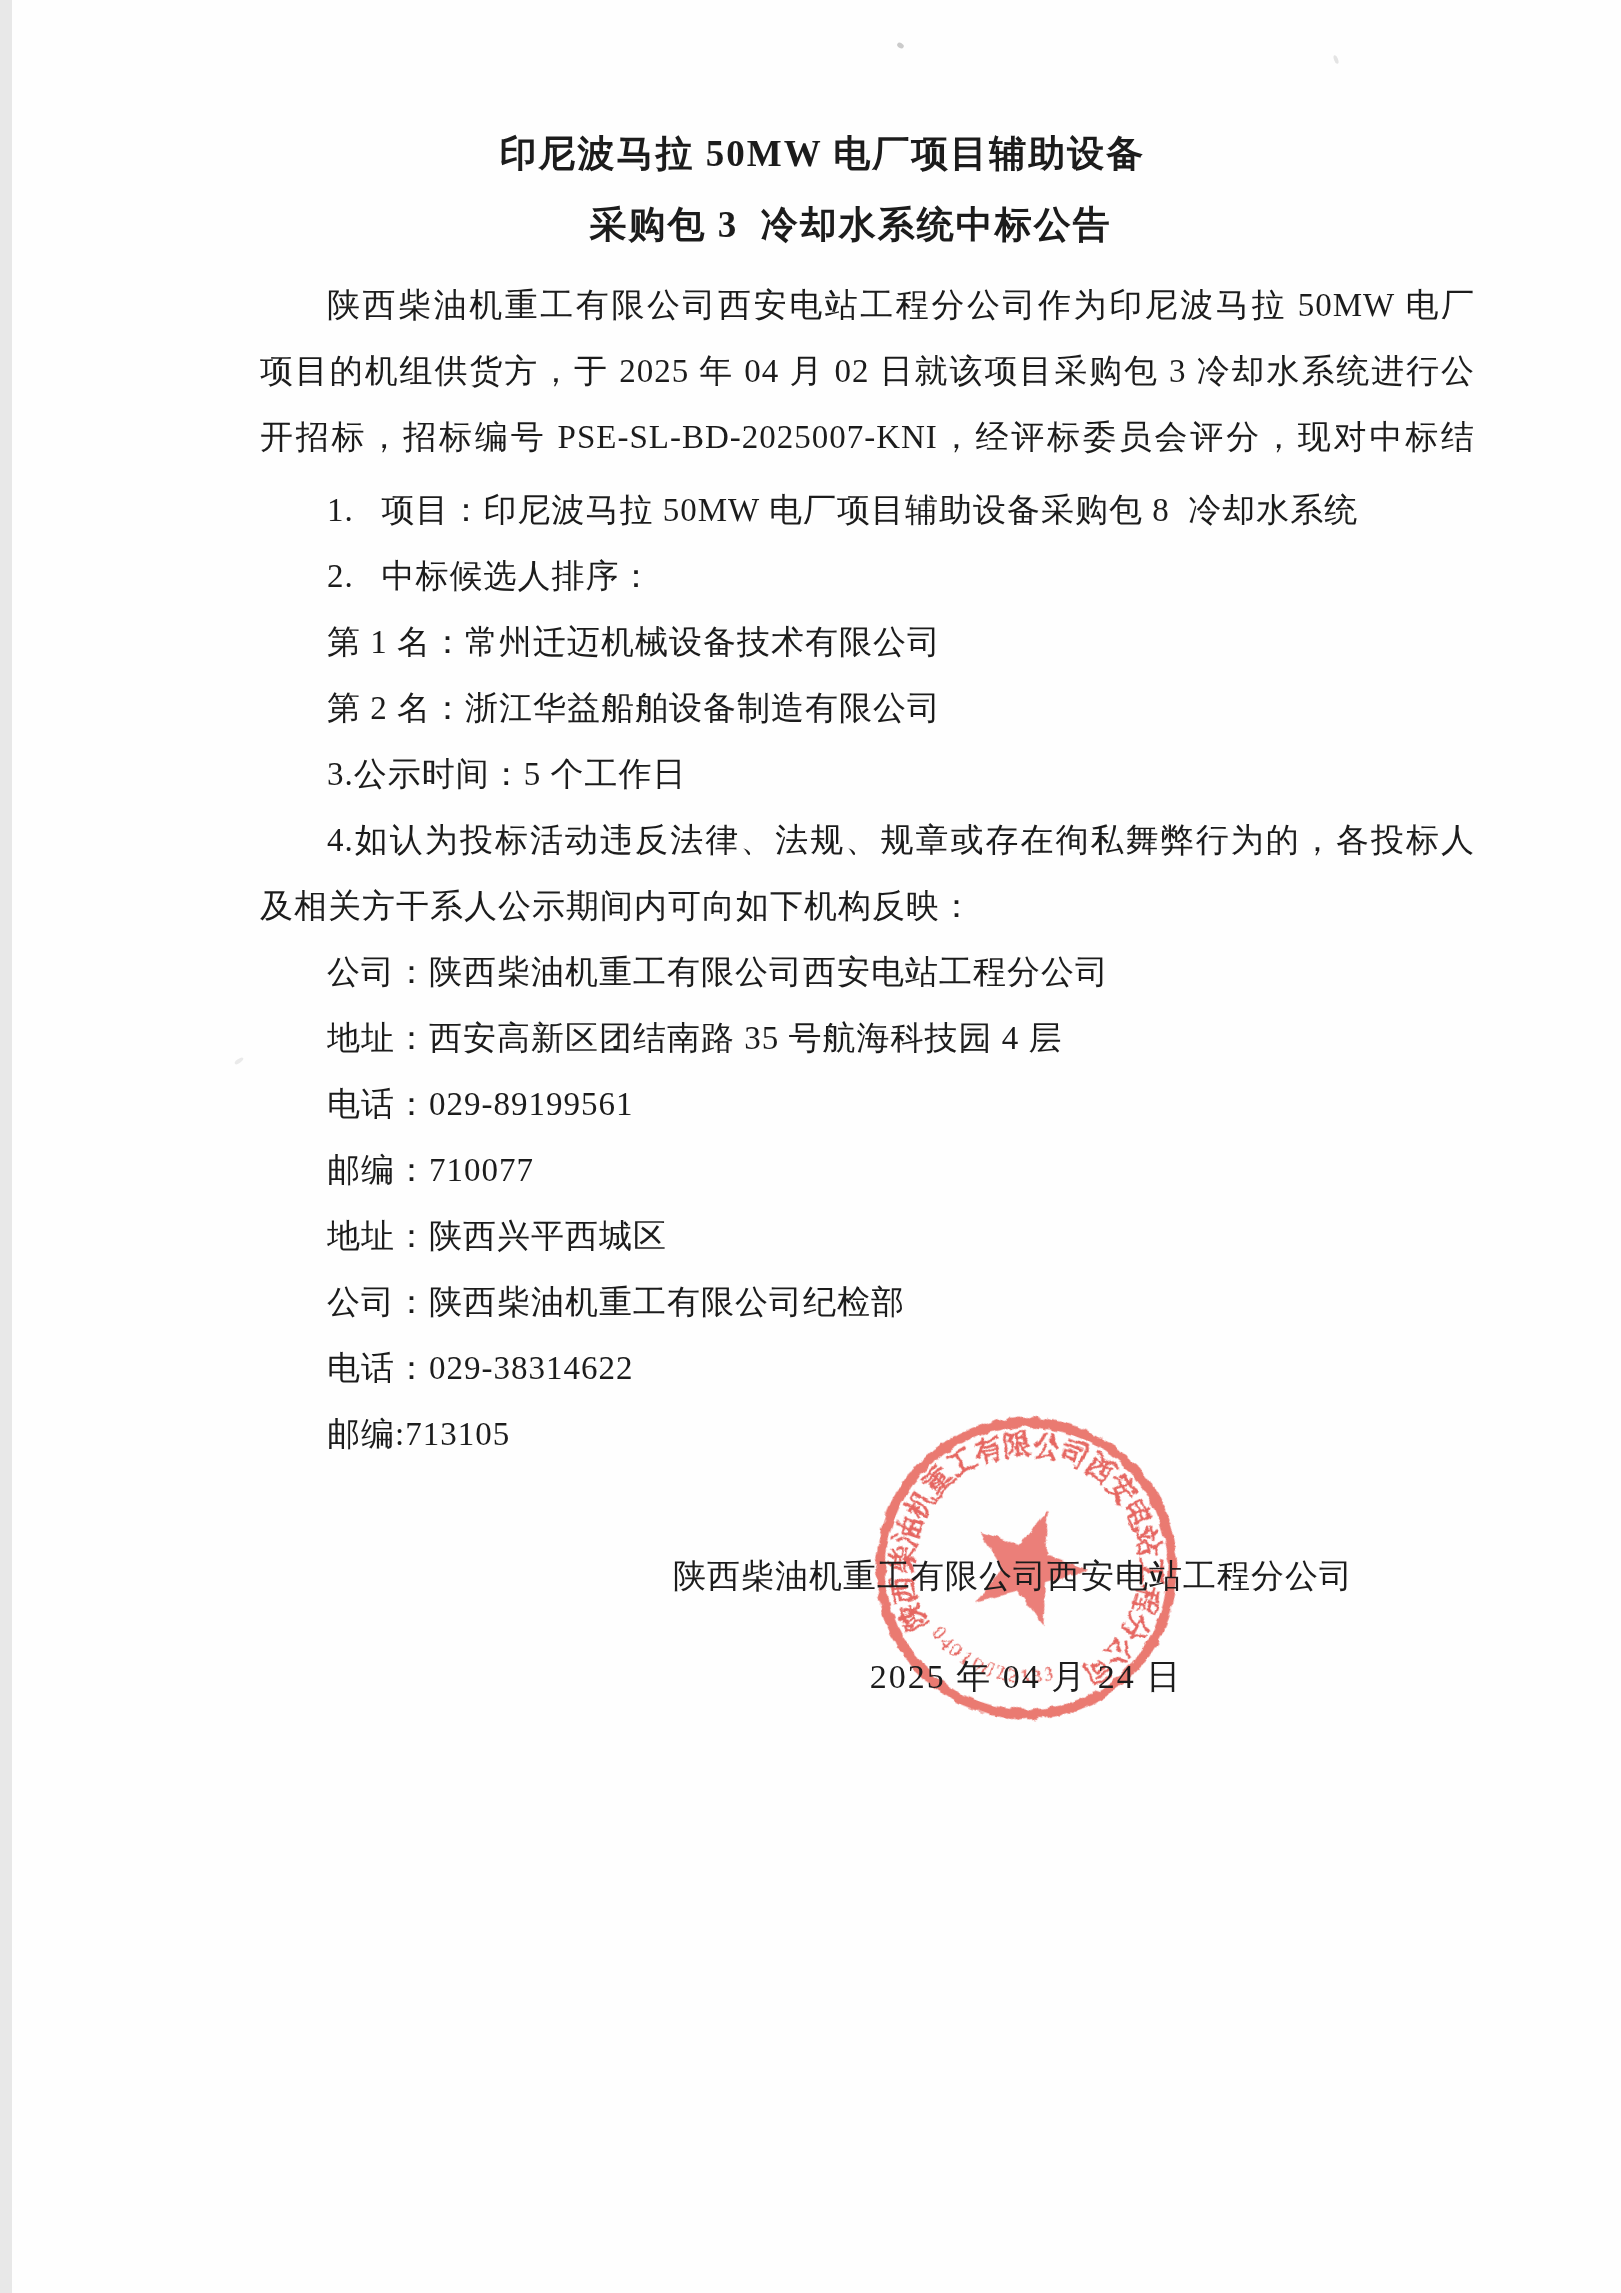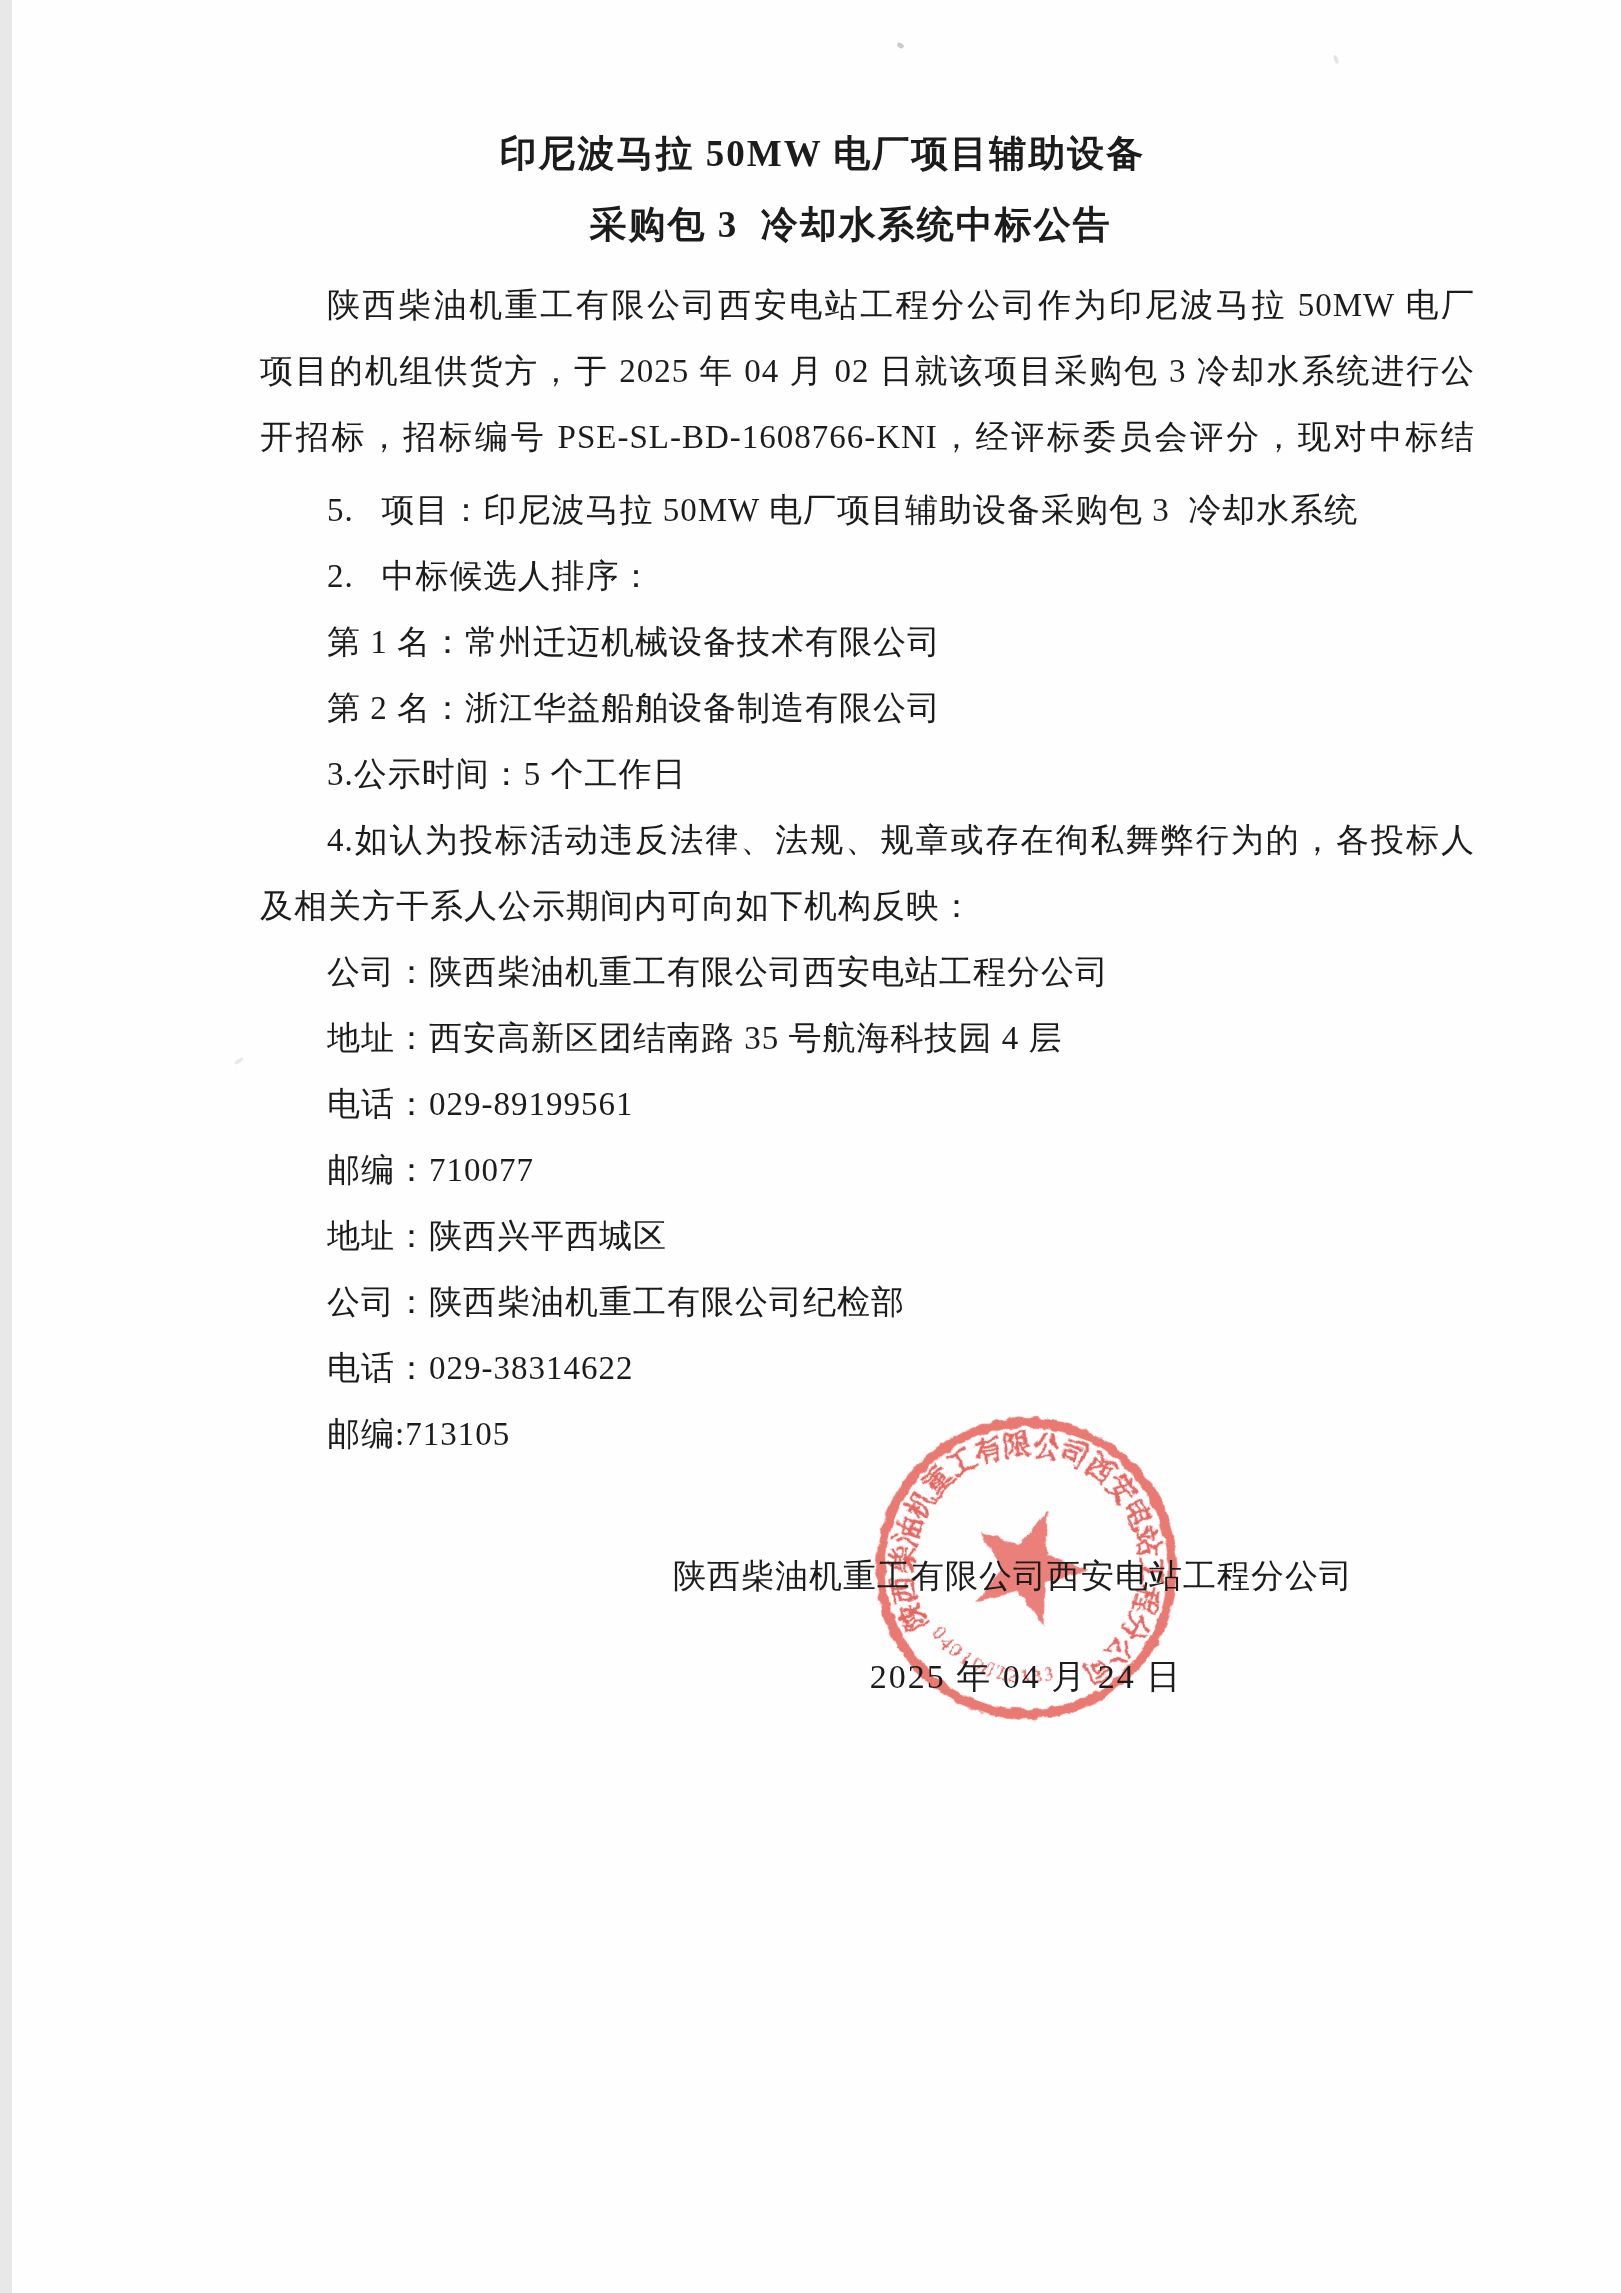--- a/index.html
+++ b/index.html
@@ -59,23 +59,23 @@
 <body>
 
 <div class="page">
 
   <div class="title title1">印尼波马拉 50MW 电厂项目辅助设备</div>
   <div class="title title2">采购包 3  冷却水系统中标公告</div>
 
   <div class="body-text">
     <div class="line just ind">陕西柴油机重工有限公司西安电站工程分公司作为印尼波马拉 50MW 电厂</div>
     <div class="line just">项目的机组供货方，于 2025 年 04 月 02 日就该项目采购包 3  冷却水系统进行公</div>
-    <div class="line just">开招标，招标编号 PSE-SL-BD-1608766-KNI，经评标委员会评分，现对中标结</div>
+    <div class="line just">开招标，招标编号 PSE-SL-BD-2025007-KNI，经评标委员会评分，现对中标结</div>
 
-    <div class="line ind gap-before">5.   项目：印尼波马拉 50MW 电厂项目辅助设备采购包 3  冷却水系统</div>
+    <div class="line ind gap-before">1.   项目：印尼波马拉 50MW 电厂项目辅助设备采购包 8  冷却水系统</div>
     <div class="line ind">2.   中标候选人排序：</div>
     <div class="line ind">第 1 名：常州迁迈机械设备技术有限公司</div>
     <div class="line ind">第 2 名：浙江华益船舶设备制造有限公司</div>
     <div class="line ind">3.公示时间：5 个工作日</div>
     <div class="line just ind">4.如认为投标活动违反法律、法规、规章或存在徇私舞弊行为的，各投标人</div>
     <div class="line">及相关方干系人公示期间内可向如下机构反映：</div>
 
     <div class="line ind">公司：陕西柴油机重工有限公司西安电站工程分公司</div>
     <div class="line ind">地址：西安高新区团结南路 35 号航海科技园 4 层</div>
     <div class="line ind">电话：029-89199561</div>

